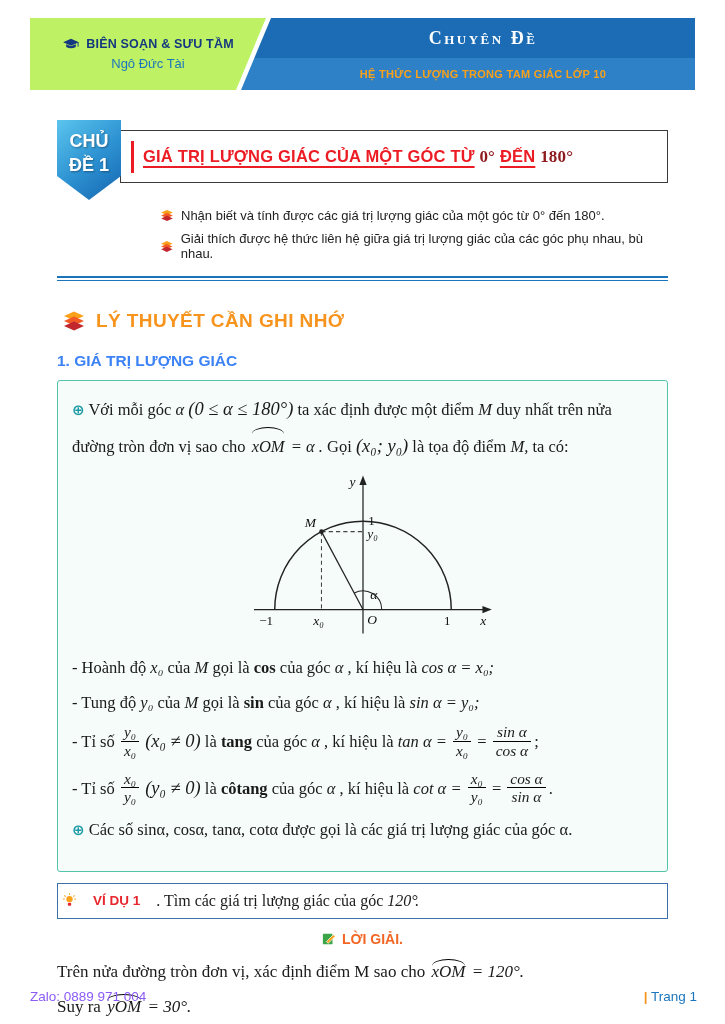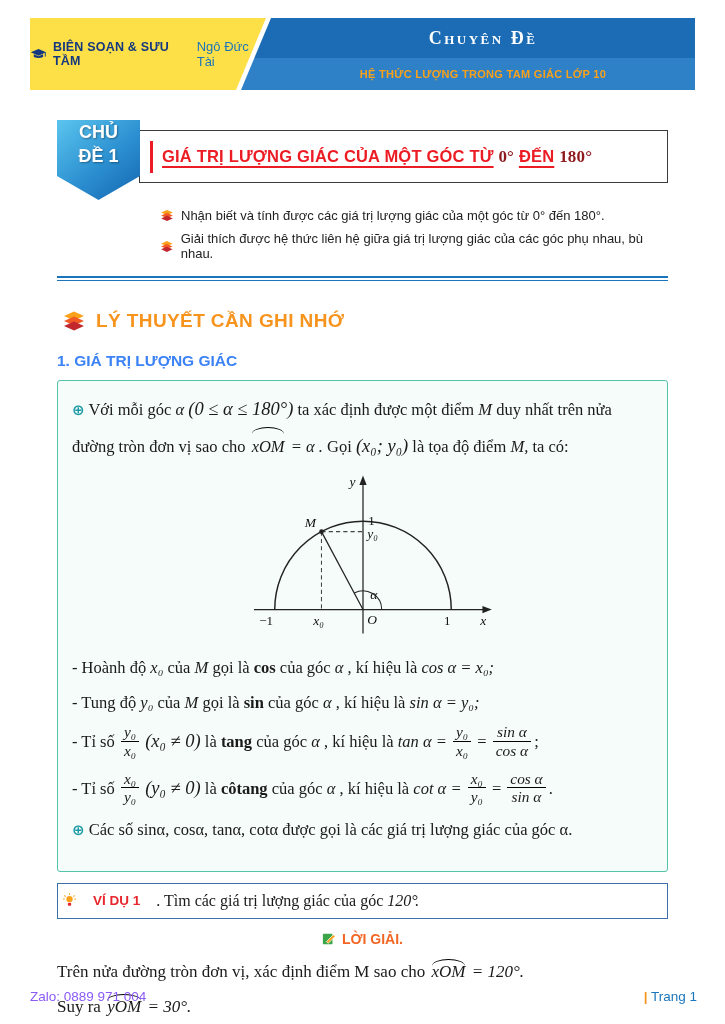--- a/index.html
+++ b/index.html
@@ -8,42 +8,42 @@
     position:relative; width:725px; height:1024px; overflow:hidden; background:#fff;
     font-family:"Liberation Serif","DejaVu Serif",serif; color:#1a1a1a;
   }
 
   
   .hdr { position:relative; margin:18px 30px 0; height:72px; }
   .hdr-top { position:absolute; left:0; right:0; top:0; height:40px; background:#1B6CB5; }
   .hdr-bot { position:absolute; left:0; right:0; top:40px; bottom:0; background:#2E81C6; }
   .hdr-white-edge { position:absolute; left:0; top:0; bottom:0; width:241px; background:#fff;
     clip-path:polygon(0 0,241px 0,211px 100%,0 100%); }
-  .hdr-left { position:absolute; left:0; top:0; bottom:0; width:236px; background:#fde047;
+  .hdr-left { position:absolute; left:0; top:0; bottom:0; width:236px; background:#bef264;
     clip-path:polygon(0 0,236px 0,206px 100%,0 100%);
-    display:flex; flex-direction:row; justify-content:center; align-items:center; gap:5px; }
+    display:flex; flex-direction:column; justify-content:center; align-items:center; gap:5px; }
   .brand-row { display:flex; align-items:center; gap:6px;
     font-family:"Liberation Sans","DejaVu Sans",sans-serif;
     font-weight:700; font-size:12.5px; color:#14387F; letter-spacing:.2px; }
   .author { font-family:"Liberation Sans","DejaVu Sans",sans-serif; font-size:13px; color:#1B75BC; }
   .hdr-title { position:absolute; left:241px; right:0; top:0; height:40px;
     display:flex; align-items:center; justify-content:center;
     color:#fff; font-family:"Liberation Serif","DejaVu Serif",serif;
     font-variant:small-caps; font-size:18px; font-weight:600; letter-spacing:2.5px; }
   .hdr-sub { position:absolute; left:241px; right:0; top:40px; bottom:0;
     display:flex; align-items:center; justify-content:center;
     color:#F9A11B; font-family:Liberation Sans, sans-serif;
     font-weight:700; font-size:11px; letter-spacing:.3px; }
 
   
   .topic-row { display:flex; align-items:flex-start; margin:30px 57px 0; }
-  .badge { position:relative; z-index:2; flex:none; width:83px; height:80px;
+  .badge { position:relative; z-index:2; flex:none; width:64px; height:80px;
     background:linear-gradient(140deg,#5BC5EE 0%,#2B8FD0 55%,#1565AE 100%);
     clip-path:polygon(0 0,100% 0,100% 70%,50% 100%,0 70%);
-    color:#fff; display:flex; flex-direction:column; align-items:center; padding-top:2px; gap:3px;
+    color:#fff; display:flex; flex-direction:column; align-items:center; padding-top:11px; gap:3px;
     font-family:"Liberation Sans","DejaVu Sans",sans-serif; font-weight:700; font-size:18px;
     text-shadow:1px 1px 2px rgba(0,0,0,.35); }
   .title-box { flex:1; height:53px; margin-top:10px; margin-left:-1px;
     border:1.3px solid #3b3b3b; background:#fff;
     display:flex; align-items:center; padding:0 10px; gap:9px; }
   .red-bar { width:3px; height:32px; background:#EC1C24; flex:none; }
   .topic-title { font-family:"Liberation Sans","DejaVu Sans",sans-serif;
     font-weight:700; font-size:16.5px; letter-spacing:.2px; }
   .t-red { color:#EC1C24; text-decoration:underline; text-decoration-thickness:2px;
     text-underline-offset:4px; text-decoration-color:#EC1C24; }

